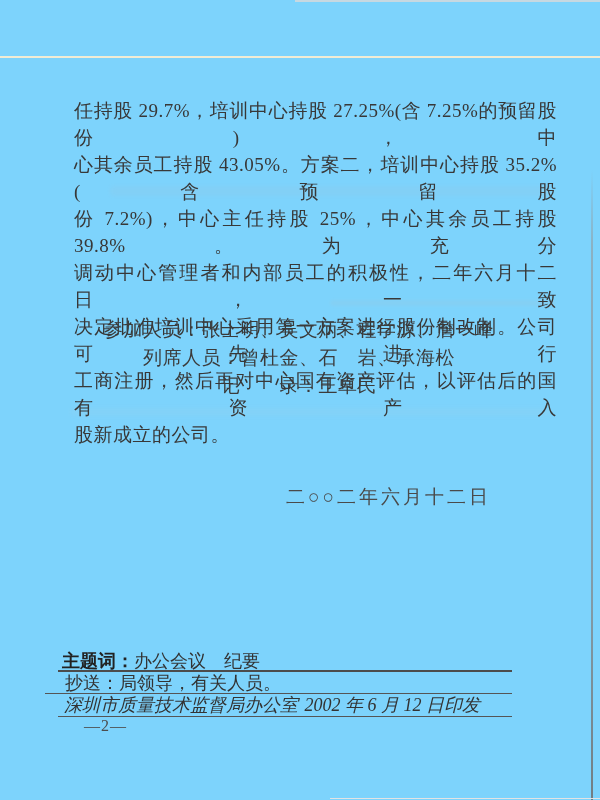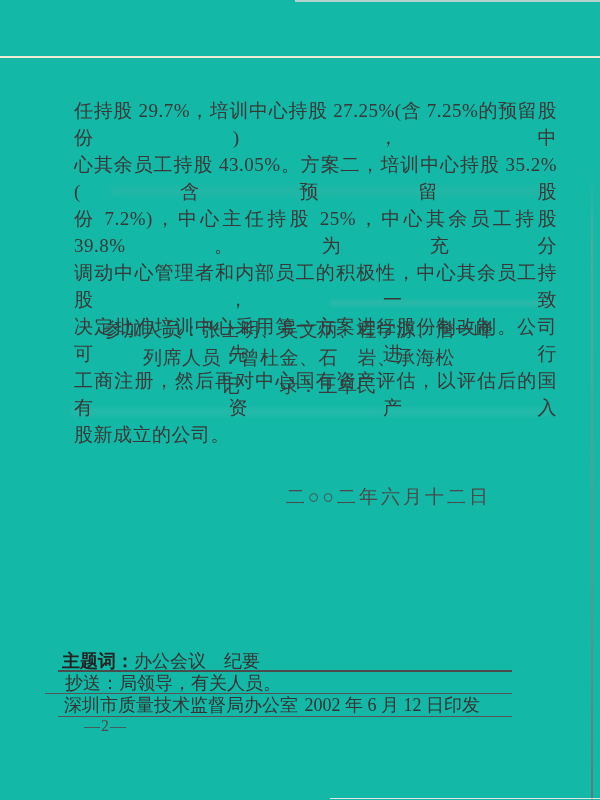--- a/index.html
+++ b/index.html
@@ -5,21 +5,21 @@
   * { margin: 0; padding: 0; box-sizing: border-box; }
   html, body { width: 600px; height: 800px; }
   body {
     font-family: "Liberation Serif", "DejaVu Serif", serif;
     background: #ffffff;
   }
   .page {
     position: relative;
     width: 600px;
     height: 800px;
-    background: #14b8a6;
+    background: #7dd3fc;
     overflow: hidden;
     color: #3a3a3a;
   }
 
   
   .top-edge-line {
     position: absolute; top: 0; left: 295px; width: 305px; height: 2px;
     background: #d9d9d9; opacity: .8;
   }
   .cream-line {
@@ -100,21 +100,21 @@
   .footer-row-cc {
     border-bottom: 1.5px solid #555;
     padding-left: 20px;
     margin-left: -13px; width: 467px;
     height: 22px; line-height: 22px;
   }
   .footer-row-issuer {
     border-bottom: 1.5px solid #555;
     display: flex; justify-content: space-between;
     padding-left: 6px; padding-right: 32px;
-    height: 23px; line-height: 23px;
+    height: 23px; line-height: 23px; font-style: italic;
   }
 
   
   .page-number {
     position: absolute; top: 717px; left: 84px;
     font-size: 16px; color: #4d4d4d; letter-spacing: 1px;
   }
 </style>
 </head>
 <body>
@@ -126,21 +126,21 @@
   <div class="right-edge-line"></div>
   <div class="bottom-edge-line"></div>
   <div class="ghost-smudge-1"></div>
   <div class="ghost-smudge-2"></div>
   <div class="ghost-smudge-3"></div>
 
   <div class="body-paragraph">
     <div class="para-line">任持股 29.7%，培训中心持股 27.25%(含 7.25%的预留股份)，中</div>
     <div class="para-line">心其余员工持股 43.05%。方案二，培训中心持股 35.2%(含预留股</div>
     <div class="para-line">份 7.2%)，中心主任持股 25%，中心其余员工持股 39.8%。为充分</div>
-    <div class="para-line">调动中心管理者和内部员工的积极性，中心其余员工持股，一致</div>
+    <div class="para-line">调动中心管理者和内部员工的积极性，二年六月十二日，一致</div>
     <div class="para-line">决定批准培训中心采用第一方案进行股份制改制。公司可先进行</div>
     <div class="para-line">工商注册，然后再对中心国有资产评估，以评估后的国有资产入</div>
     <div class="para-line last">股新成立的公司。</div>
   </div>
 
   <div class="attendees">
     <div class="attendee-row"><span>参加人员：</span><span>张士明、吴文炳、程学源、詹一峰</span></div>
     <div class="attendee-row"><span>列席人员：</span><span>曾杜金、石　岩、承海松</span></div>
     <div class="attendee-row"><span>记　　录：</span><span>王卓民</span></div>
   </div>

